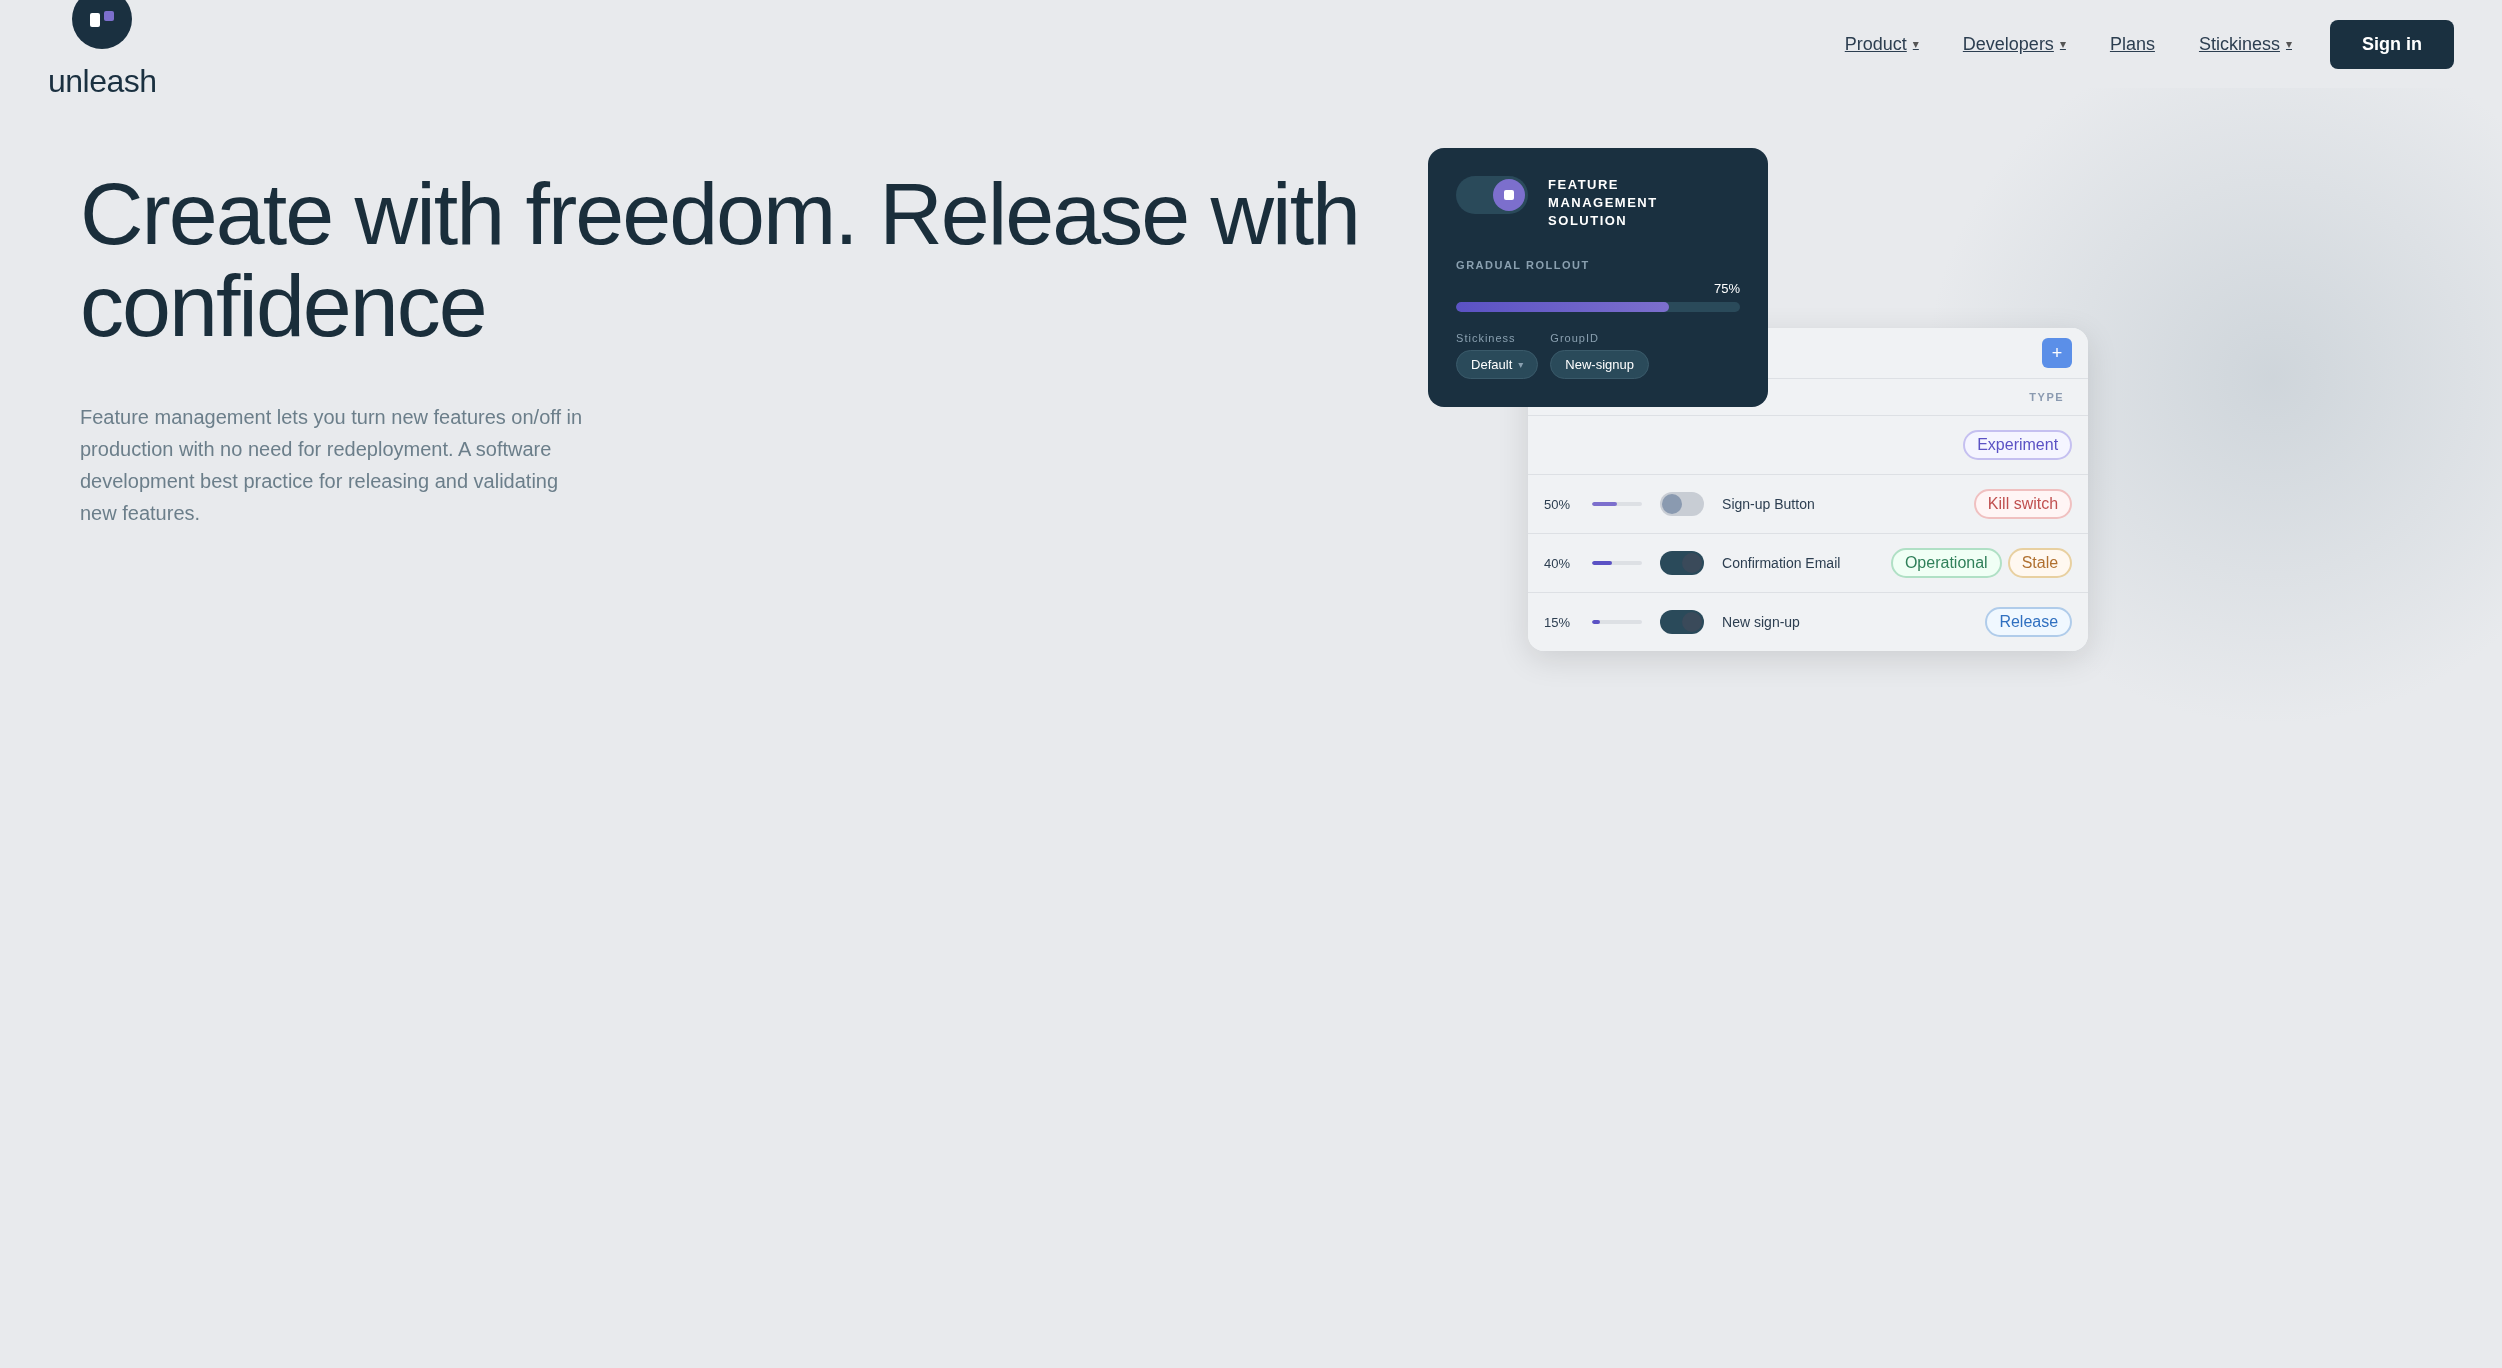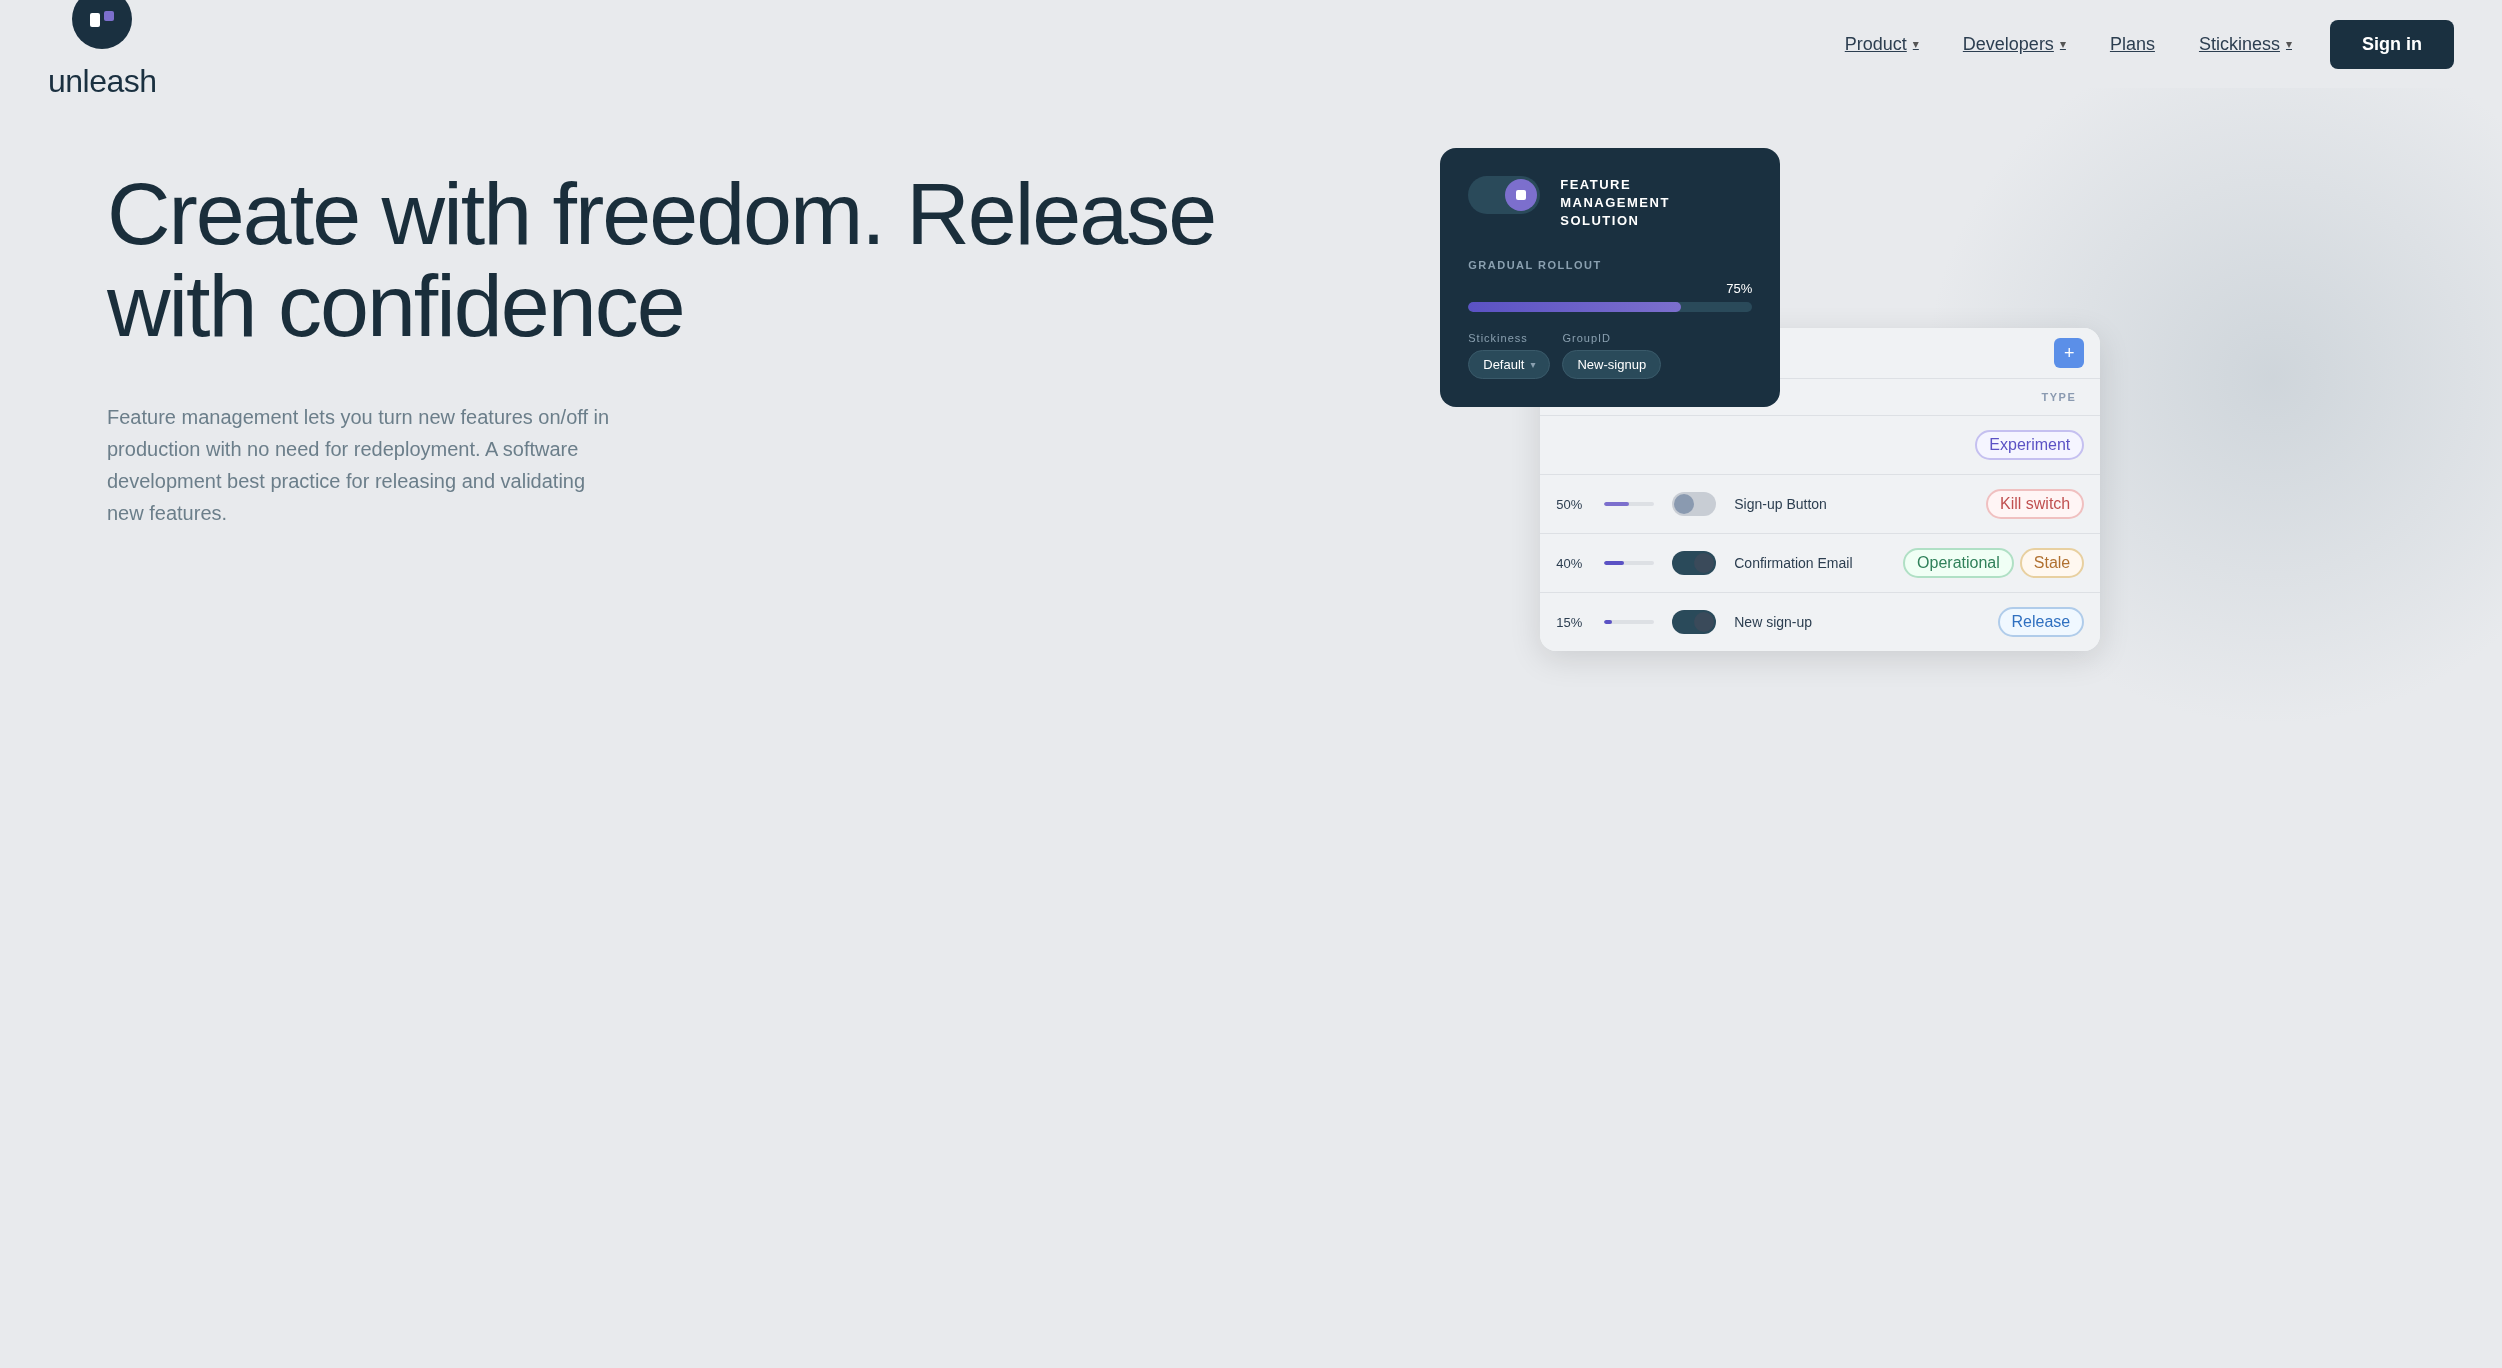--- a/index.html
+++ b/index.html
@@ -74,21 +74,20 @@
     }
 
     
     .hero {
       display: flex;
       align-items: flex-start;
       padding: 60px 80px 11px 80px;
       min-height: calc(100vh - 88px);
       position: relative;
       overflow: hidden;
-      margin-left: 27px;
     }
     .hero-left {
       flex: 0 0 55%;
       padding-top: 20px;
     }
     .hero-title {
       font-size: 88px;
       font-weight: 300;
       color: #1a2e3b;
       line-height: 1.05;

